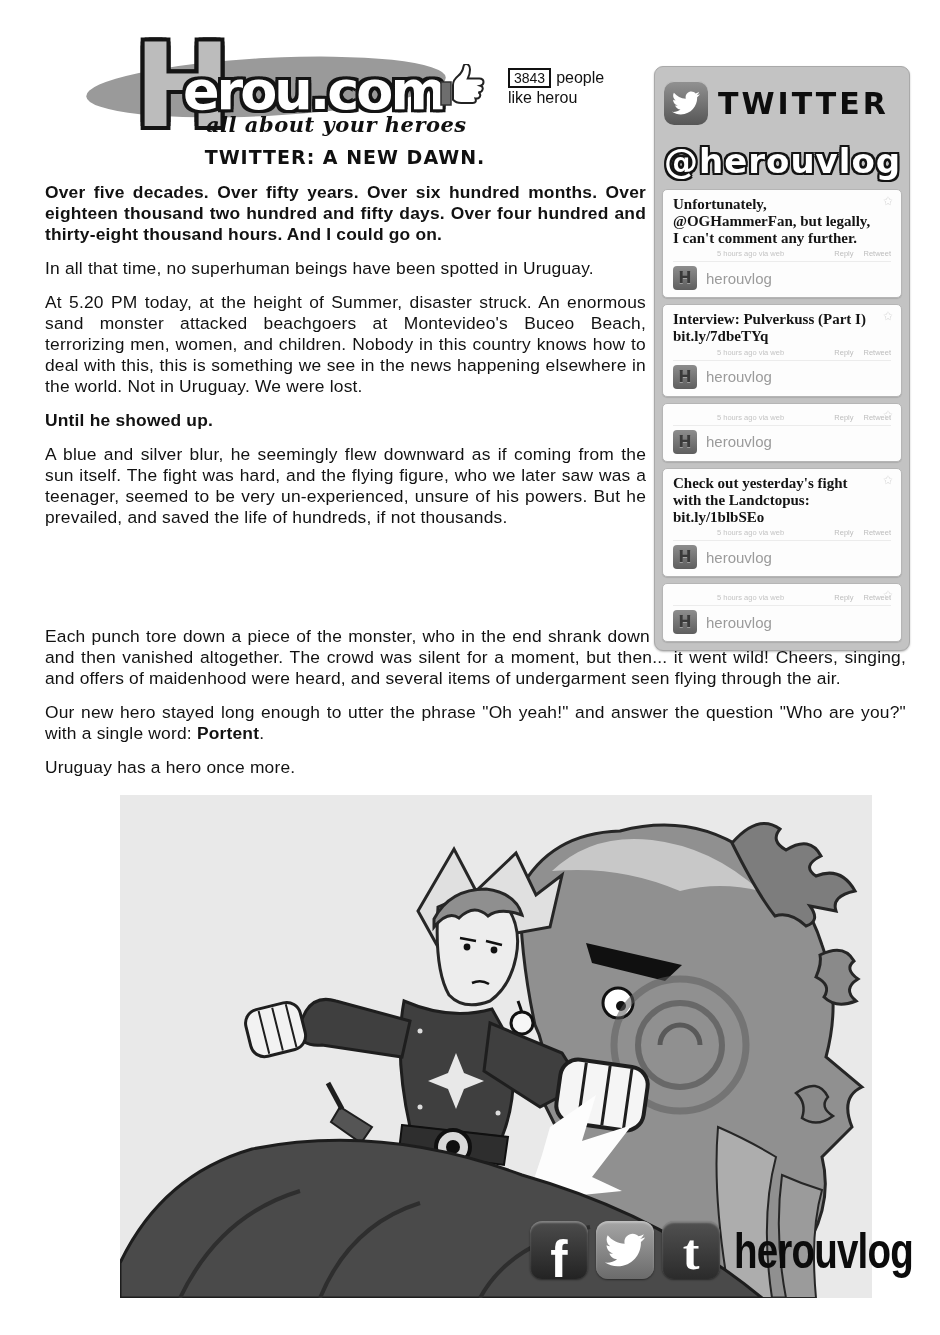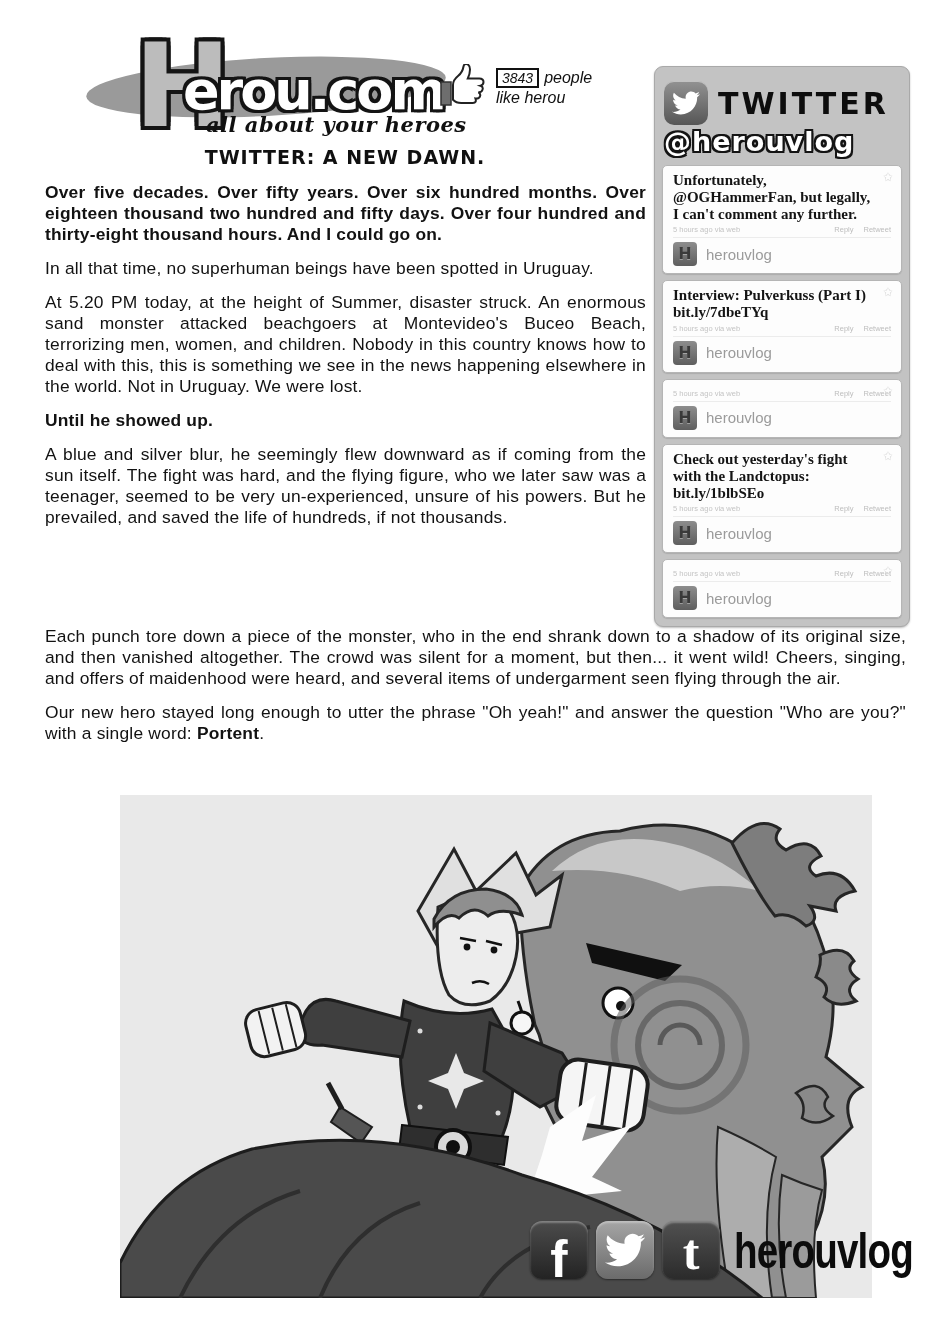--- a/index.html
+++ b/index.html
@@ -10,44 +10,44 @@
   .ol3{text-shadow:-3px -3px 0 #141414,0 -3px 0 #141414,3px -3px 0 #141414,-3px 0 0 #141414,3px 0 0 #141414,-3px 3px 0 #141414,0 3px 0 #141414,3px 3px 0 #141414;}
   .ol4{text-shadow:-4px -4px 0 #141414,0 -4px 0 #141414,4px -4px 0 #141414,-4px 0 0 #141414,4px 0 0 #141414,-4px 4px 0 #141414,0 4px 0 #141414,4px 4px 0 #141414;}
 
   
   .logo-ellipse{position:absolute;left:86px;top:58px;width:360px;height:58px;background:#9a9a9a;border-radius:50%;transform:rotate(-3deg);}
   .logo-h{position:absolute;left:134px;top:28px;font-family:"DejaVu Sans",sans-serif;font-weight:bold;font-size:116px;line-height:1;color:#bcbcbc;}
   .logo-rest{position:absolute;left:183px;top:64px;font-family:"DejaVu Sans",sans-serif;font-weight:bold;font-size:54px;line-height:1;letter-spacing:-3px;color:#fff;}
   .logo-tagline{position:absolute;left:206px;top:112px;font-family:"DejaVu Serif",serif;font-style:italic;font-weight:bold;font-size:21px;color:#101010;letter-spacing:.5px;}
 
   
-  .like-wrap{position:absolute;left:440px;top:64px;display:flex;gap:10px;align-items:center;font-style:italic;}
+  .like-wrap{position:absolute;left:440px;top:64px;display:flex;gap:22px;align-items:center;}
   .like-text{font-size:16px;line-height:20px;color:#111;padding-top:4px;}
   .like-count{display:inline-block;border:2px solid #111;padding:0 4px;font-size:14px;line-height:16px;margin-right:5px;}
 
   
   .archive-heading{position:absolute;left:45px;top:146px;width:600px;text-align:center;font-family:"DejaVu Sans",sans-serif;font-weight:bold;font-size:19px;letter-spacing:1px;color:#101010;}
 
   
   .article-col{position:absolute;left:45px;top:174px;width:601px;}
   .article-wide{position:absolute;left:45px;top:618px;width:861px;}
   .article-col p,.article-wide p{margin:8px 0 13px;font-family:Liberation Sans, sans-serif;font-size:17.4px;line-height:21px;text-align:justify;color:#121212;letter-spacing:.2px;}
   p.b,span.b{font-weight:bold;}
 
   
   .twitter-panel{position:absolute;left:654px;top:66px;width:256px;background:#c3c3c3;border:1px solid #a9a9a9;border-radius:9px;padding:12px 7px 2px;box-sizing:border-box;box-shadow:0 1px 2px rgba(0,0,0,.25);}
   .tw-header{padding:2px 2px 8px;}
   .tw-title-row{display:flex;align-items:center;gap:10px;}
   .tw-icon{width:44px;height:44px;border-radius:10px;background:linear-gradient(#929292,#565656);display:flex;align-items:center;justify-content:center;box-shadow:inset 0 1px 0 rgba(255,255,255,.45);flex:0 0 auto;}
   .tw-title{font-family:"DejaVu Sans",sans-serif;font-weight:bold;font-size:30px;letter-spacing:3px;color:#0d0d0d;}
-  .tw-handle{font-family:"DejaVu Sans",sans-serif;font-weight:bold;font-size:27px;color:#fff;letter-spacing:1px;margin-top:1px;}
+  .tw-handle{text-align:center;font-family:"DejaVu Sans",sans-serif;font-weight:bold;font-size:34px;color:#fff;letter-spacing:1px;margin-top:16px;}
   .card{position:relative;background:#fdfdfd;border:1px solid #b5b5b5;border-radius:5px;margin-bottom:6px;padding:6px 10px 3px;box-shadow:0 1px 1px rgba(0,0,0,.12);}
   .card-star{position:absolute;top:4px;right:8px;color:#dcdcdc;font-size:12px;}
   .card-text{font-family:"Liberation Serif",serif;font-weight:bold;font-size:15px;line-height:1.12;color:#141414;padding-right:12px;}
-  .card-meta{display:flex;justify-content:space-between;margin-top:3px;font-size:7.5px;color:#c4c4c4;}
+  .card-meta{display:flex;justify-content:space-between;margin-top:3px;font-size:7.5px;color:#c4c4c4;margin-left:44px;}
   .meta-actions{display:flex;gap:10px;color:#bdbdbd;}
   .meta-actions span{cursor:pointer;text-align:right;}
   .card-user{display:flex;align-items:center;gap:9px;border-top:1px solid #ececec;margin-top:3px;padding:4px 0 4px;}
   .avatar{width:24px;height:24px;border-radius:4px;background:linear-gradient(#8d8d8d,#5e5e5e);color:#3a3a3a;font-family:"DejaVu Sans",sans-serif;font-weight:bold;font-size:16px;line-height:24px;text-align:center;text-shadow:0 1px 0 rgba(255,255,255,.35);flex:0 0 auto;}
   .user-name{font-size:15px;color:#9b9b9b;}
 
   
   .comic{position:absolute;left:120px;top:795px;width:752px;height:503px;overflow:hidden;}
 
   
@@ -85,20 +85,21 @@
   <p class="b">Over five decades. Over fifty years. Over six hundred months. Over eighteen thousand two hundred and fifty days. Over four hundred and thirty-eight thousand hours. And I could go on.</p>
   <p>In all that time, no superhuman beings have been spotted in Uruguay.</p>
   <p>At 5.20 PM today, at the height of Summer, disaster struck. An enormous sand monster attacked beachgoers at Montevideo's Buceo Beach, terrorizing men, women, and children. Nobody in this country knows how to deal with this, this is something we see in the news happening elsewhere in the world. Not in Uruguay. We were lost.</p>
   <p class="b">Until he showed up.</p>
   <p>A blue and silver blur, he seemingly flew downward as if coming from the sun itself. The fight was hard, and the flying figure, who we later saw was a teenager, seemed to be very un-experienced, unsure of his powers. But he prevailed, and saved the life of hundreds, if not thousands.</p>
 </div>
 
 <div class="article-wide">
   <p>Each punch tore down a piece of the monster, who in the end shrank down to a shadow of its original size, and then vanished altogether. The crowd was silent for a moment, but then... it went wild! Cheers, singing, and offers of maidenhood were heard, and several items of undergarment seen flying through the air.</p>
   <p><span>Our new hero stayed long enough to utter the phrase "Oh yeah!" and answer the question "Who are you?" with a single word: </span><span class="b">Portent</span><span>.</span></p>
+  <p>Uruguay has a hero once more.</p>
 </div>
 
 <div class="twitter-panel">
   <div class="tw-header">
     <div class="tw-title-row">
       <div class="tw-icon">
         <svg width="28" height="28" viewBox="0 0 24 24">
             <path fill="#fff" d="M23.954 4.569c-.885.389-1.83.654-2.825.775 1.014-.611 1.794-1.574 2.163-2.723-.951.555-2.005.959-3.127 1.184-.896-.959-2.173-1.559-3.591-1.559-2.717 0-4.92 2.203-4.92 4.917 0 .39.045.765.127 1.124C7.691 8.094 4.066 6.13 1.64 3.161c-.427.722-.666 1.561-.666 2.475 0 1.71.87 3.213 2.188 4.096-.807-.026-1.566-.248-2.228-.616v.061c0 2.385 1.693 4.374 3.946 4.827-.413.111-.849.171-1.296.171-.314 0-.615-.03-.916-.086.631 1.953 2.445 3.377 4.604 3.417-1.68 1.319-3.809 2.105-6.102 2.105-.39 0-.779-.023-1.17-.067 2.189 1.394 4.768 2.209 7.557 2.209 9.054 0 13.999-7.496 13.999-13.986 0-.209 0-.42-.015-.63.961-.689 1.8-1.56 2.46-2.548l-.047-.02z"></path>
           </svg>
       </div>

